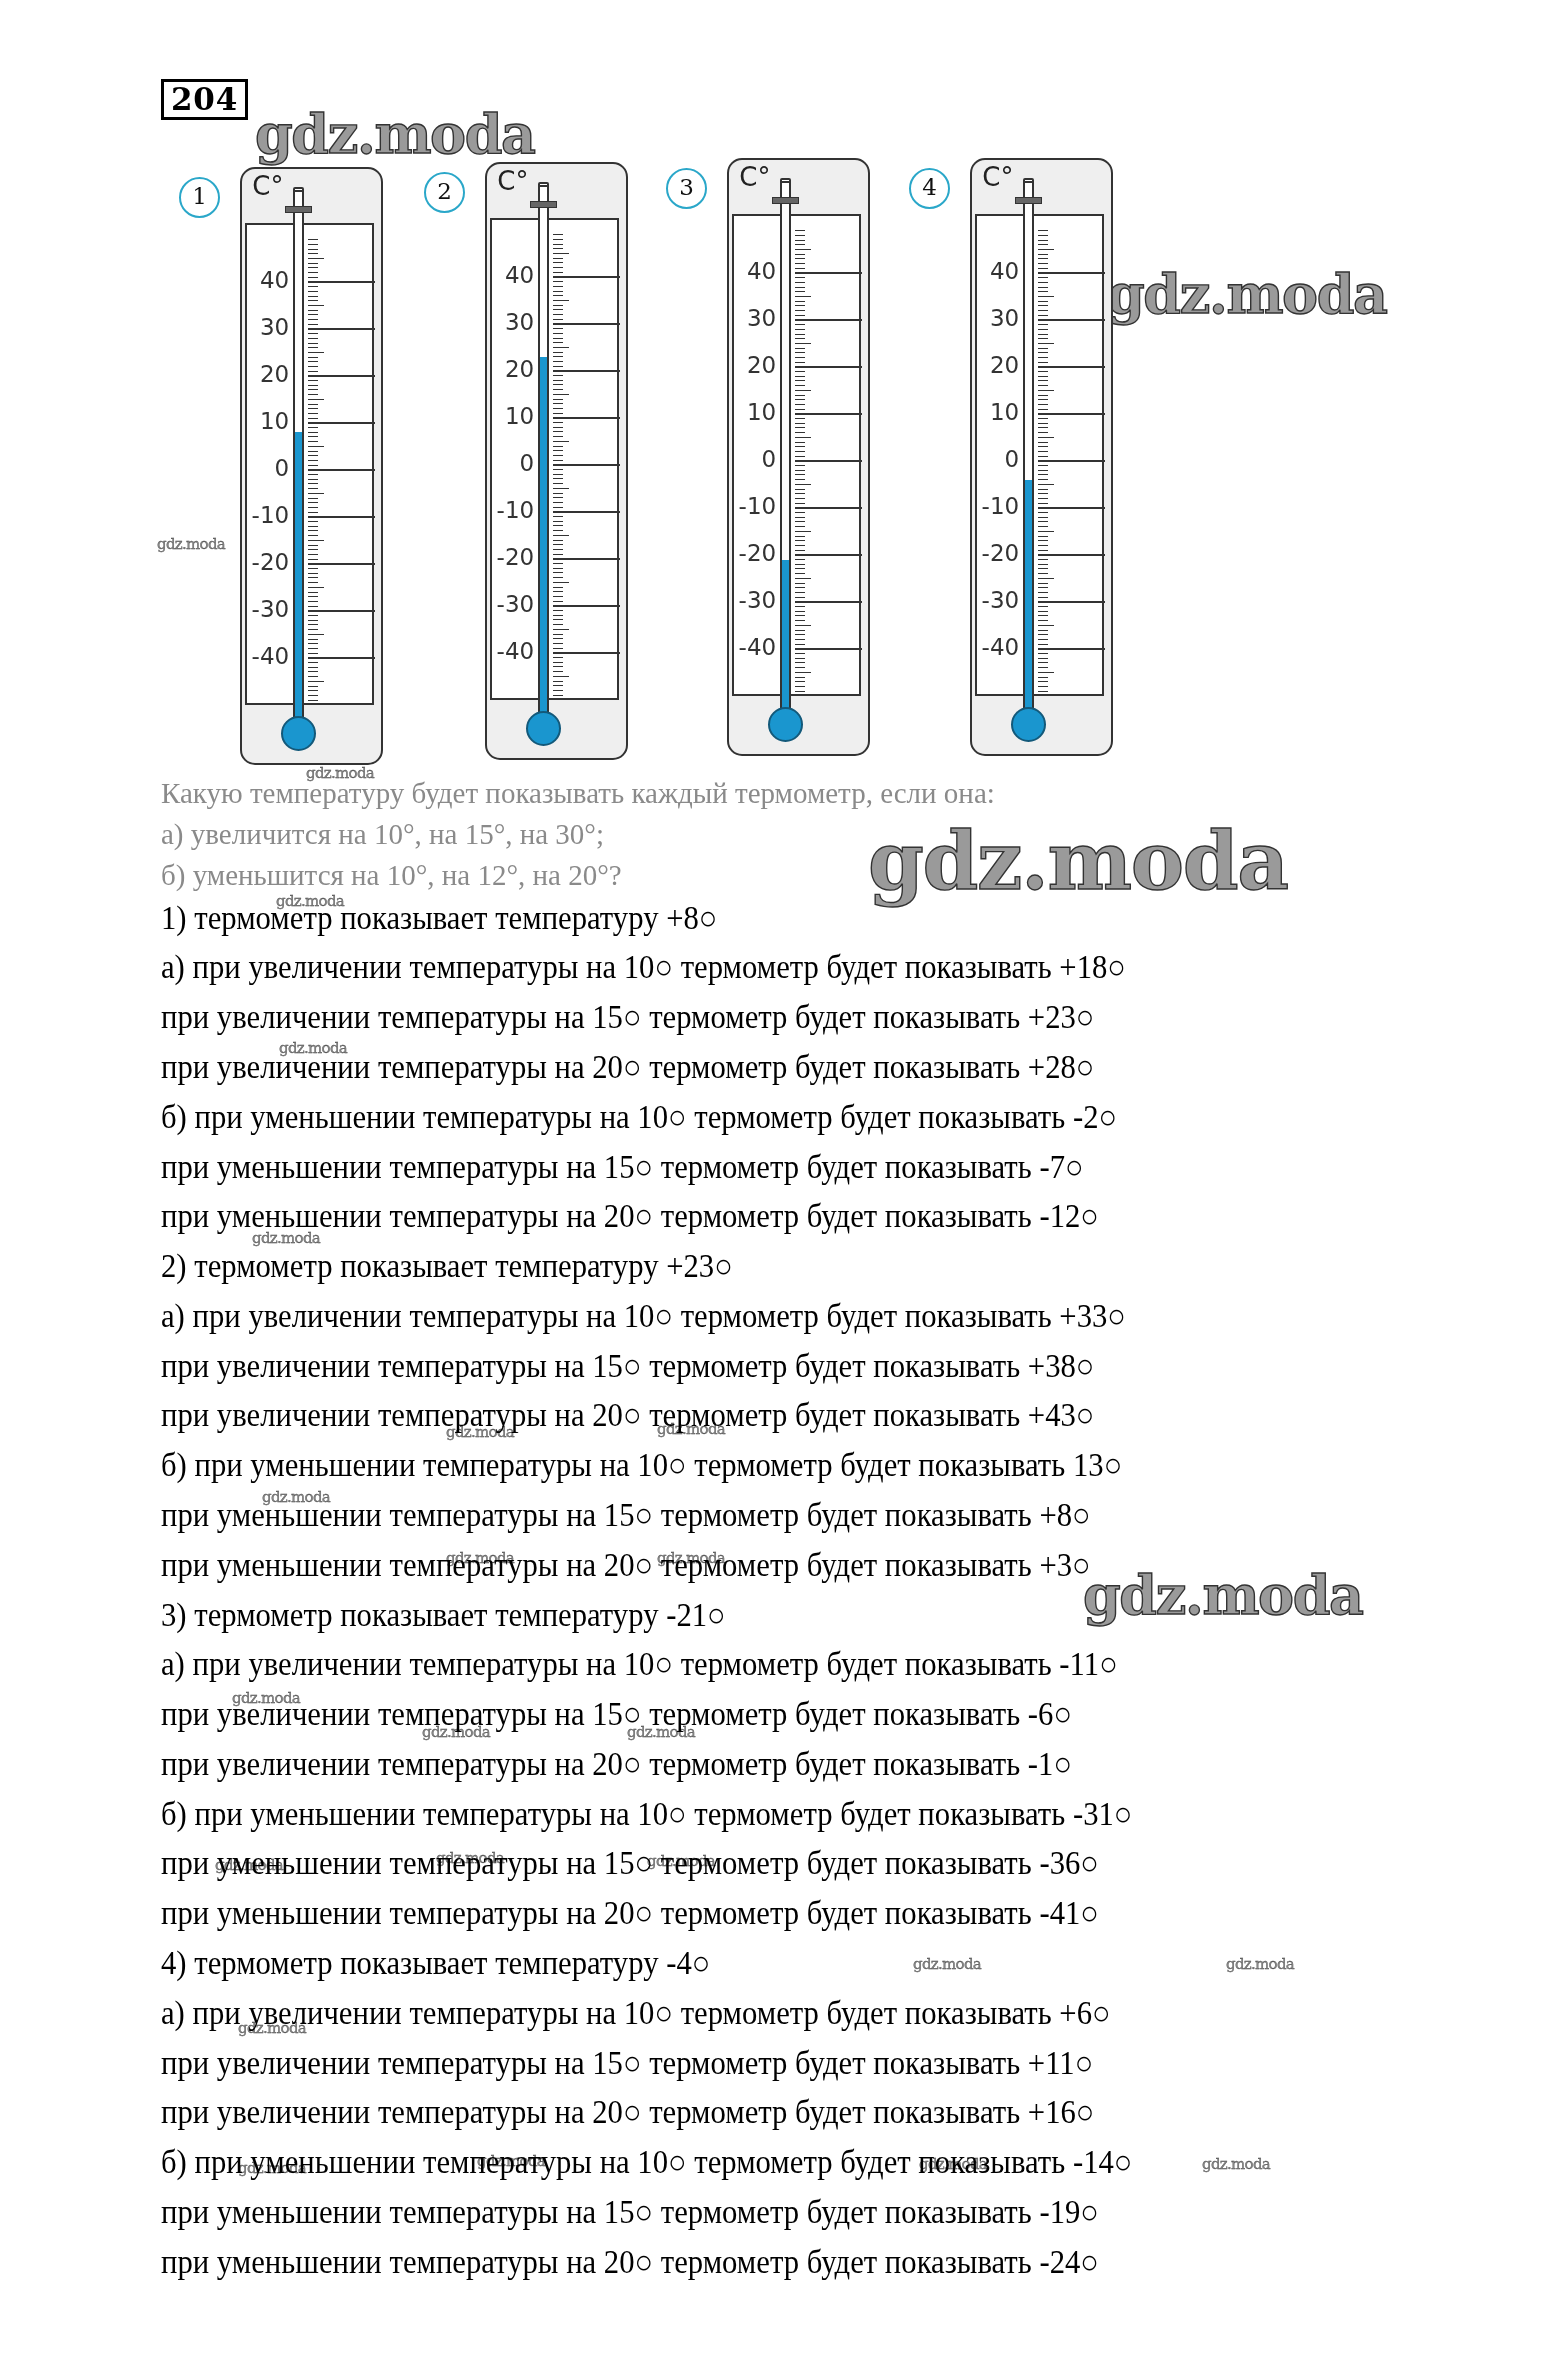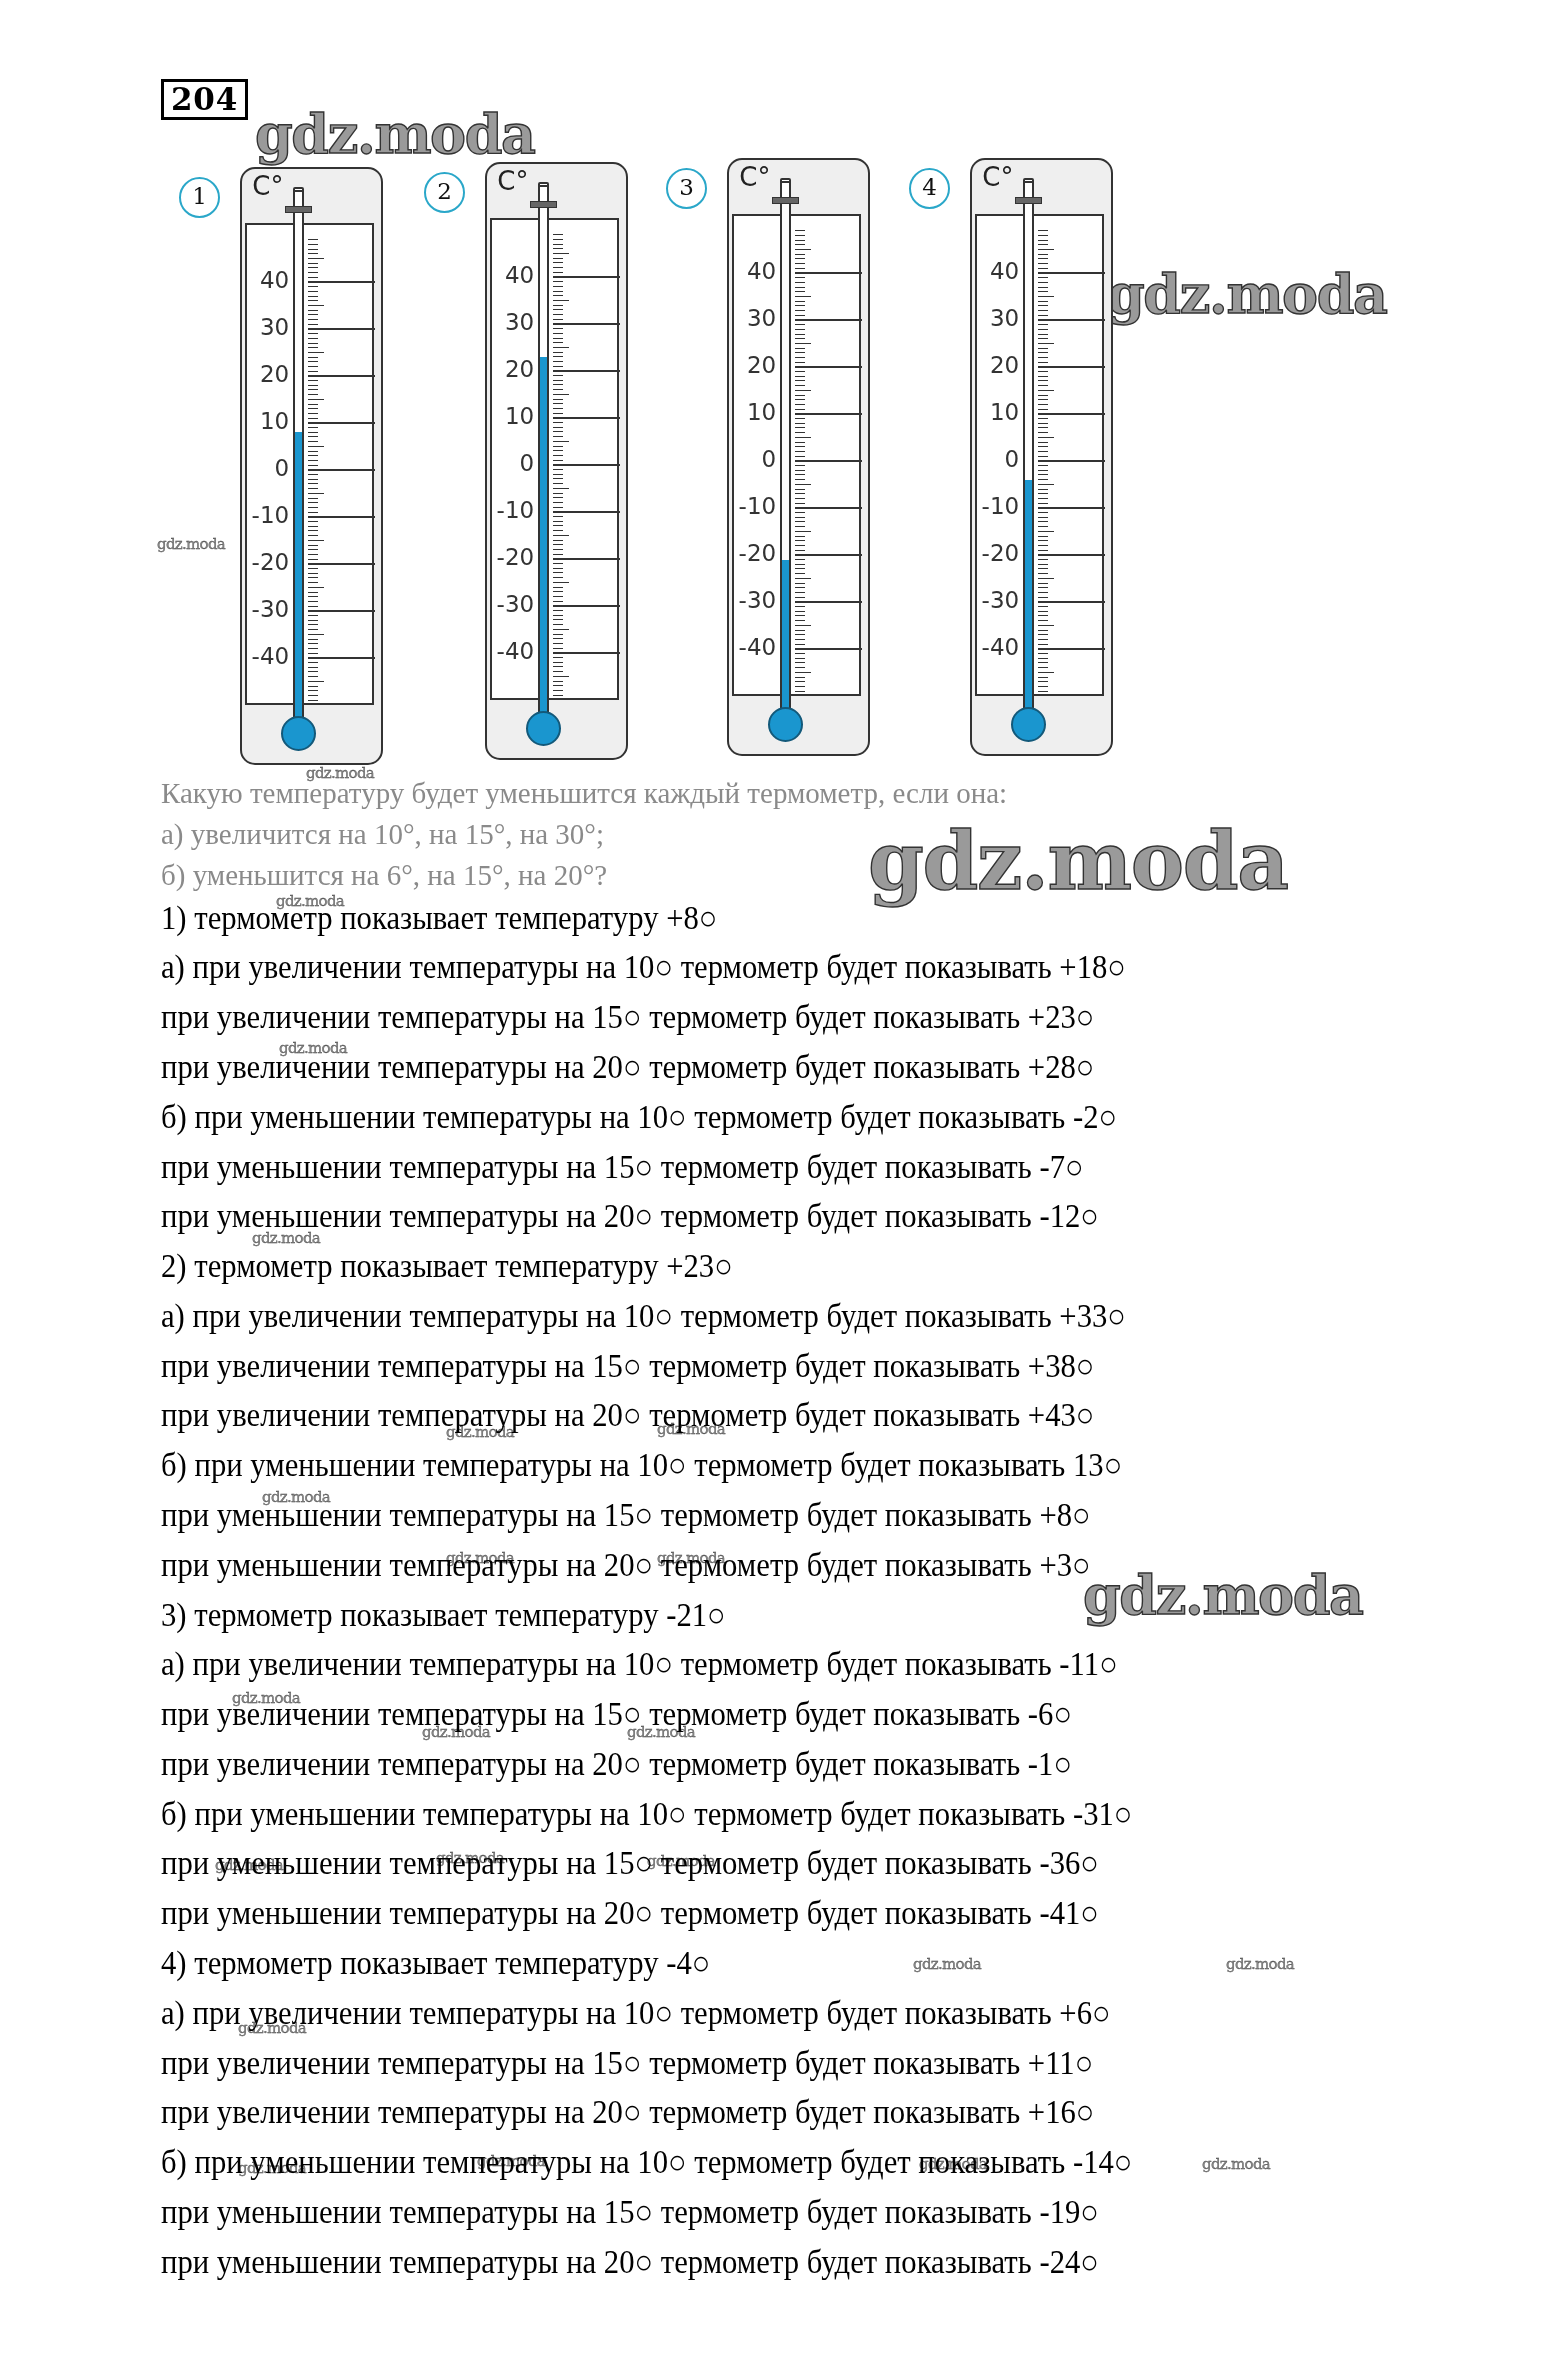--- a/index.html
+++ b/index.html
@@ -530,23 +530,23 @@
       <div class="tick" style="top: 528px; width: 9.5px;"></div>
       <div class="tick" style="top: 533px; width: 9.5px;"></div>
       <div class="tube"></div>
       <div class="cap2"></div>
       <div class="cap"></div>
       <div class="fill" style="top: 322px; height: 237px;"></div>
       <div class="bulb"></div>
     </div>
   </div>
 
-<div class="q" style="top:776px;">Какую температуру будет уменьшится каждый термометр, если она:</div>
+<div class="q" style="top:776px;">Какую температуру будет показывать каждый термометр, если она:</div>
 <div class="q" style="top:817px;">а) увеличится на 10°, на 15°, на 30°;</div>
-<div class="q" style="top:858px;">б) уменьшится на 6°, на 15°, на 20°?</div>
+<div class="q" style="top:858px;">б) уменьшится на 10°, на 12°, на 20°?</div>
 
 <div id="answers">
     <div class="ans" style="top: 898px;">1) термометр показывает температуру +8○</div>
     <div class="ans" style="top: 947px;">а)  при увеличении температуры на 10○ термометр будет показывать +18○</div>
     <div class="ans" style="top: 997px;">при увеличении температуры на 15○ термометр будет показывать +23○</div>
     <div class="ans" style="top: 1047px;">при увеличении температуры на 20○ термометр будет показывать +28○</div>
     <div class="ans" style="top: 1097px;">б) при уменьшении температуры на 10○ термометр будет показывать -2○</div>
     <div class="ans" style="top: 1147px;">при уменьшении температуры на 15○ термометр будет показывать -7○</div>
     <div class="ans" style="top: 1196px;">при уменьшении температуры на 20○ термометр будет показывать -12○</div>
     <div class="ans" style="top: 1246px;">2) термометр показывает температуру +23○</div>

